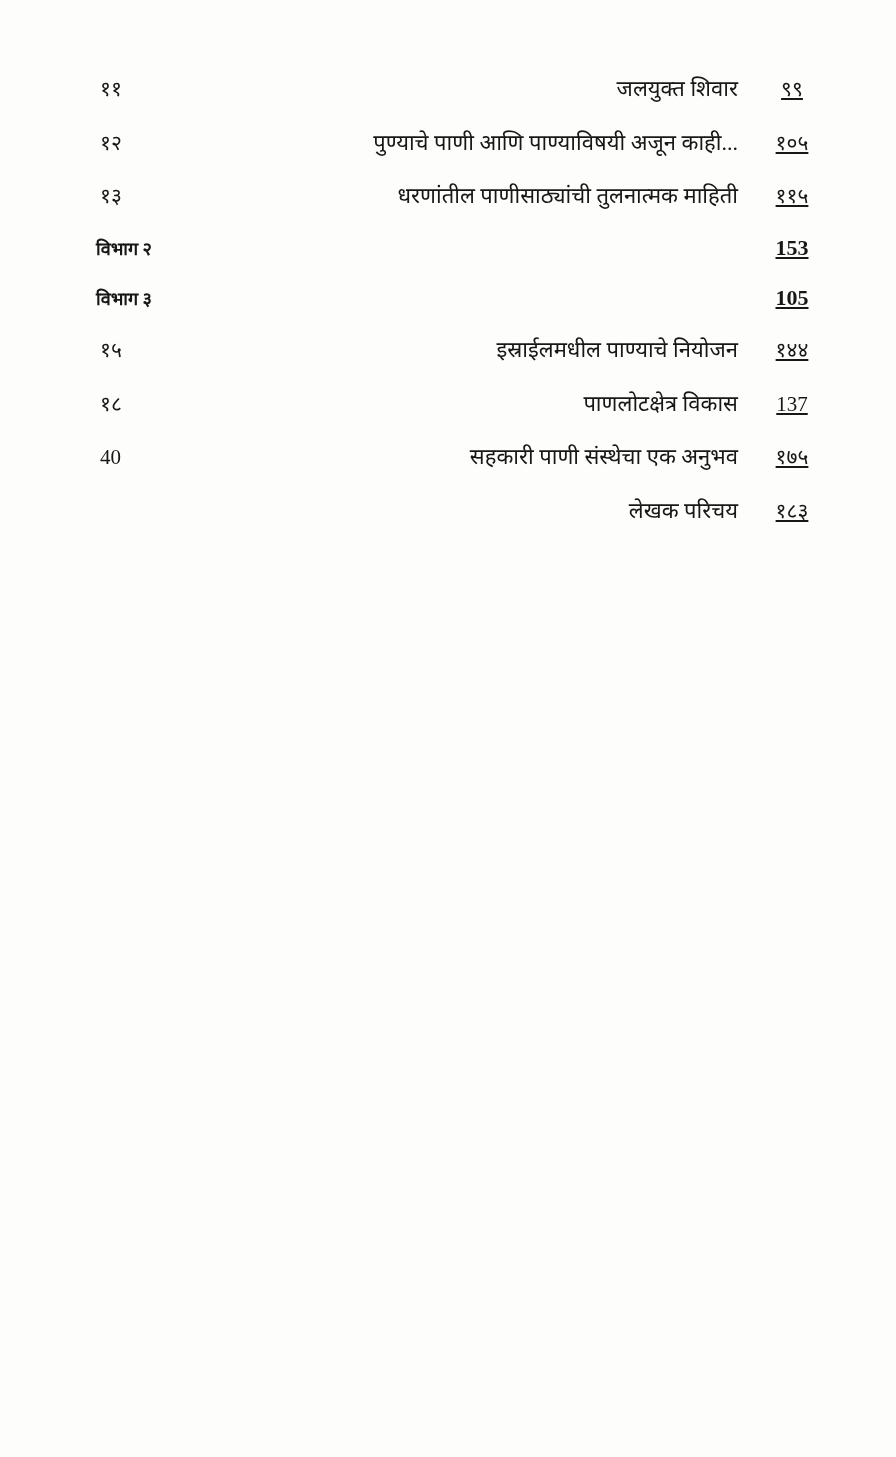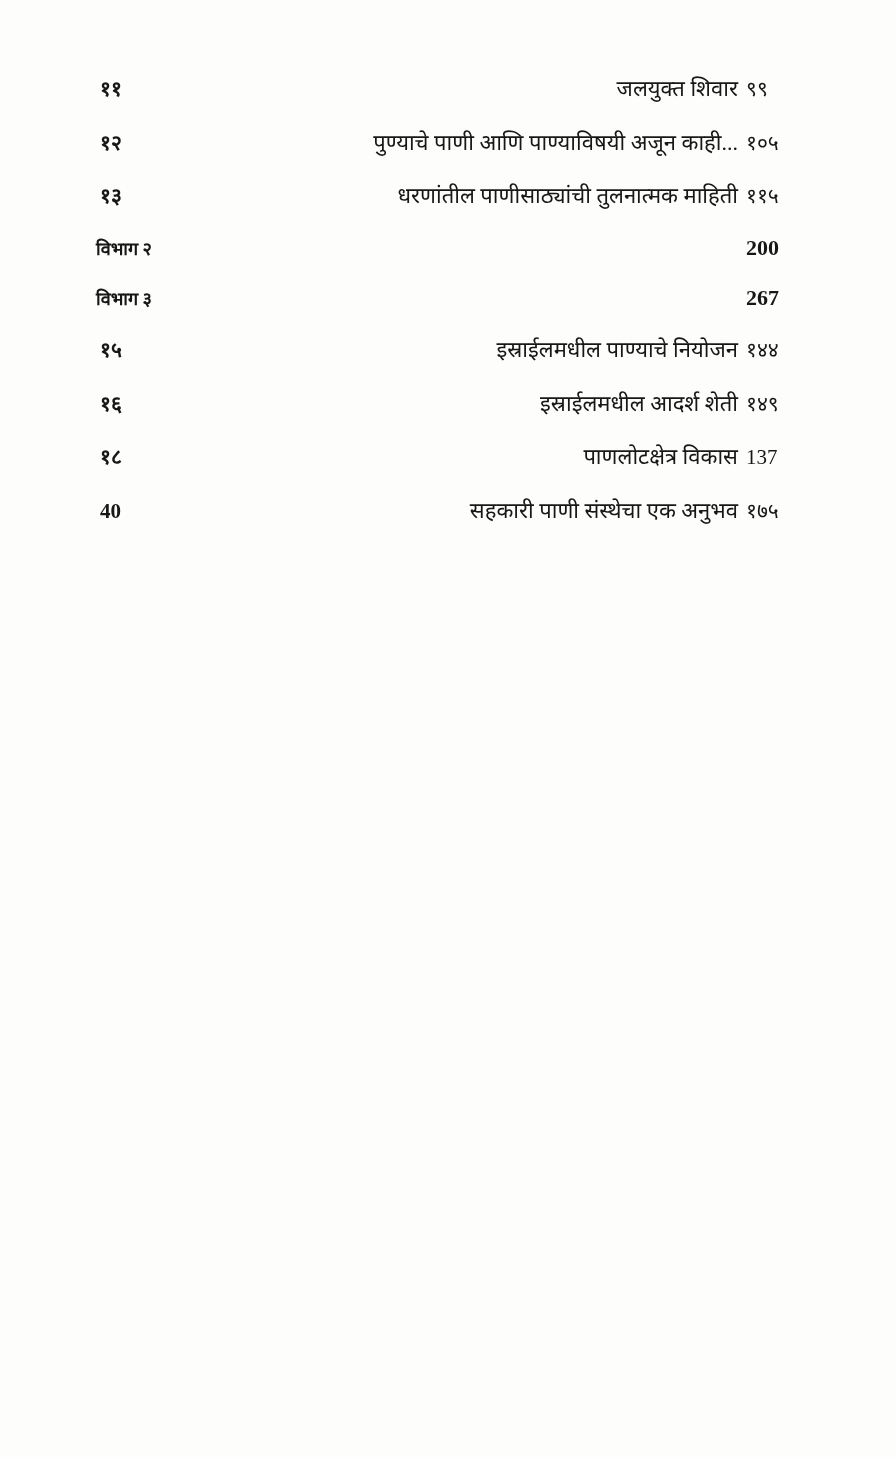--- a/index.html
+++ b/index.html
@@ -29,34 +29,34 @@
   }
   .toc tr {
     vertical-align: baseline;
   }
   .col-num {
     width: 92px;
     text-align: left;
     font-size: 21px;
     padding: 12px 0 12px 12px;
     white-space: nowrap;
-    font-weight: bold;
   }
   .col-title {
     text-align: right;
     font-size: 22px;
     padding: 12px 8px 12px 0;
     line-height: 1.35;
   }
   .col-page {
     width: 92px;
-    text-align: left;
+    text-align: center;
     font-size: 21px;
     padding: 12px 0 12px 0;
     white-space: nowrap;
+    text-decoration: underline;
   }
   tr.section .col-num,
   tr.section .col-title,
   tr.section .col-page {
     font-weight: bold;
   }
   tr.section .col-num {
     font-size: 18px;
     padding-left: 8px;
   }
@@ -91,52 +91,52 @@
 
       <tr class="chapter">
         <td class="col-num">१३</td>
         <td class="col-title">धरणांतील पाणीसाठ्यांची तुलनात्मक माहिती</td>
         <td class="col-page">११५</td>
       </tr>
 
       <tr class="section">
         <td class="col-num">विभाग २</td>
         <td class="col-title"></td>
-        <td class="col-page">200</td>
+        <td class="col-page">153</td>
       </tr>
 
 
       <tr class="section">
         <td class="col-num">विभाग ३</td>
         <td class="col-title"></td>
-        <td class="col-page">267</td>
+        <td class="col-page">105</td>
       </tr>
 
       <tr class="chapter">
         <td class="col-num">१५</td>
         <td class="col-title">इस्राईलमधील पाण्याचे नियोजन</td>
         <td class="col-page">१४४</td>
       </tr>
 
-      <tr class="chapter">
-        <td class="col-num">१६</td>
-        <td class="col-title">इस्राईलमधील आदर्श शेती</td>
-        <td class="col-page">१४९</td>
-      </tr>
 
 
       <tr class="chapter">
         <td class="col-num">१८</td>
         <td class="col-title">पाणलोटक्षेत्र विकास</td>
         <td class="col-page">137</td>
       </tr>
 
 
       <tr class="chapter">
         <td class="col-num">40</td>
         <td class="col-title">सहकारी पाणी संस्थेचा एक अनुभव</td>
         <td class="col-page">१७५</td>
       </tr>
 
+      <tr class="plain">
+        <td class="col-num"></td>
+        <td class="col-title">लेखक परिचय</td>
+        <td class="col-page">१८३</td>
+      </tr>
 
     </tbody>
   </table>
 </div>
 
 </body></html>

